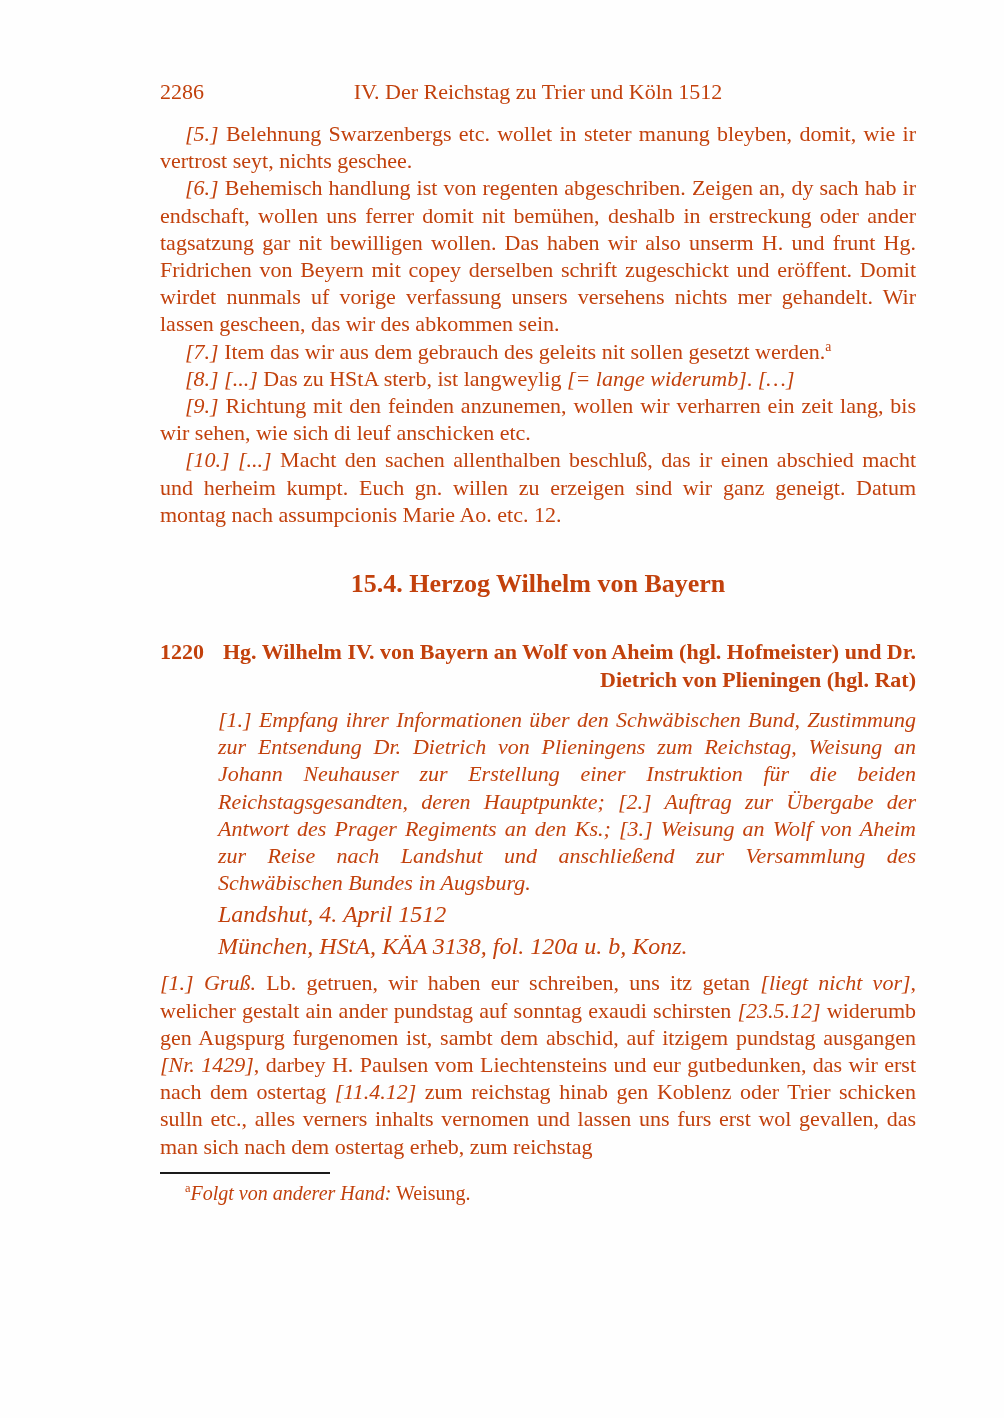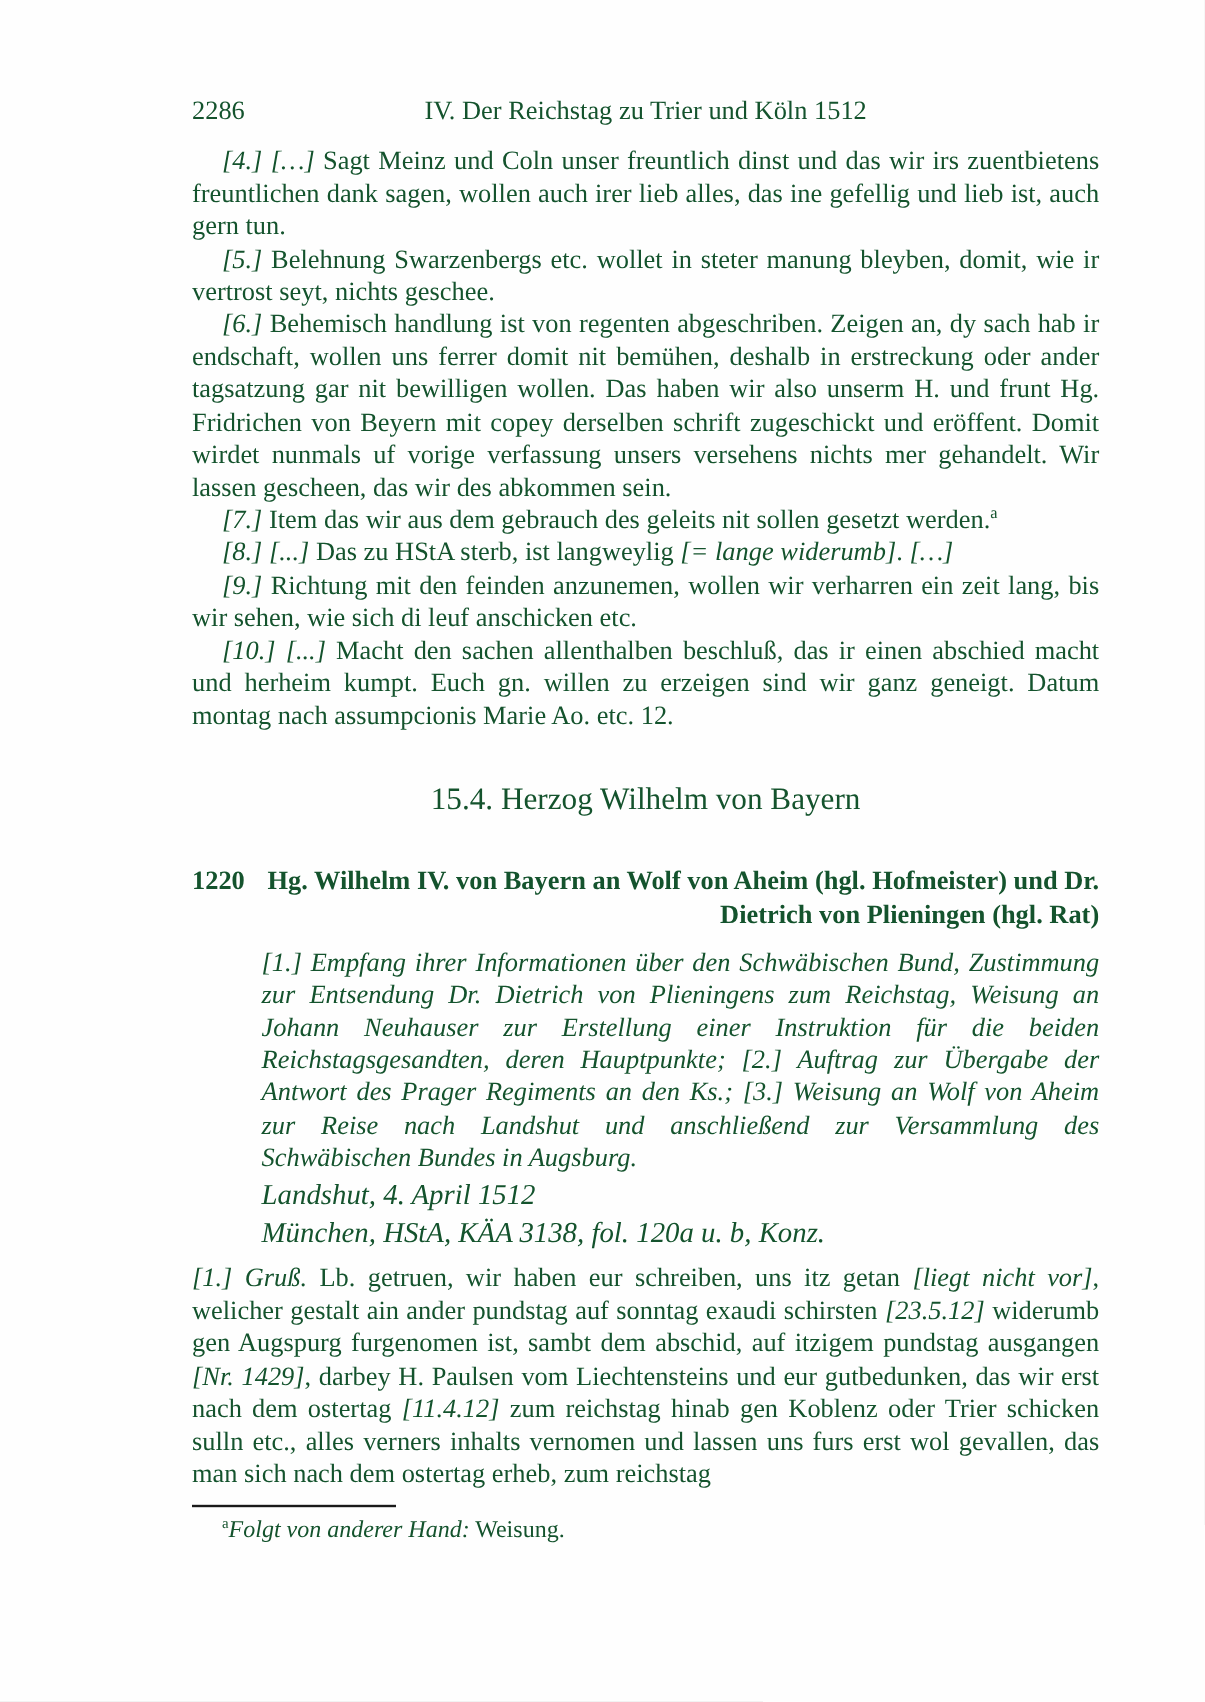--- a/index.html
+++ b/index.html
@@ -6,21 +6,21 @@
     margin: 0;
     padding: 0;
     background: #e8e8e8;
   }
   .page {
     position: relative;
     width: 1004px;
     height: 1418px;
     margin: 0 auto;
     background: #fefefe;
-    color: #14532d;
+    color: #c2410c;
     font-family: "Liberation Serif", "DejaVu Serif", serif;
     overflow: hidden;
     box-sizing: border-box;
   }
   .content {
     position: absolute;
     left: 160px;
     top: 78px;
     width: 756px;
   }
@@ -55,21 +55,21 @@
   }
   sup {
     font-size: 0.62em;
     vertical-align: super;
     line-height: 0;
   }
   .section-heading {
     margin: 40px 0 38px 0;
     text-align: center;
     font-size: 26px;
-    font-weight: normal;
+    font-weight: bold;
     line-height: 32px;
   }
   .entry-head {
     display: flex;
     font-weight: bold;
     font-size: 22px;
     line-height: 28px;
   }
   .entry-num {
     flex: 0 0 58px;
@@ -118,21 +118,20 @@
 
 <div class="page">
   <div class="content">
 
     <div class="running-head">
       <span class="page-num">2286</span>
       <span class="running-title">IV. Der Reichstag zu Trier und Köln 1512</span>
     </div>
 
     <div class="body-block">
-        <p class="para"><i>[4.] […] </i><span>Sagt Meinz und Coln unser freuntlich dinst und das wir irs zuentbietens freuntlichen dank sagen, wollen auch irer lieb alles, das ine gefellig und lieb ist, auch gern tun.</span></p>
         <p class="para"><i>[5.] </i><span>Belehnung Swarzenbergs etc. wollet in steter manung bleyben, domit, wie ir vertrost seyt, nichts geschee.</span></p>
         <p class="para"><i>[6.] </i><span>Behemisch handlung ist von regenten abgeschriben. Zeigen an, dy sach hab ir endschaft, wollen uns ferrer domit nit bemühen, deshalb in erstreckung oder ander tagsatzung gar nit bewilligen wollen. Das haben wir also unserm H. und frunt Hg. Fridrichen von Beyern mit copey derselben schrift zugeschickt und eröffent. Domit wirdet nunmals uf vorige verfassung unsers versehens nichts mer gehandelt. Wir lassen gescheen, das wir des abkommen sein.</span></p>
         <p class="para"><i>[7.] </i><span>Item das wir aus dem gebrauch des geleits nit sollen gesetzt werden.</span><sup>a</sup></p>
         <p class="para"><i>[8.] [...] </i><span>Das zu HStA sterb, ist langweylig </span><i>[= lange widerumb]</i><span>. </span><i>[…]</i></p>
         <p class="para"><i>[9.] </i><span>Richtung mit den feinden anzunemen, wollen wir verharren ein zeit lang, bis wir sehen, wie sich di leuf anschicken etc.</span></p>
         <p class="para"><i>[10.] [...] </i><span>Macht den sachen allenthalben beschluß, das ir einen abschied macht und herheim kumpt. Euch gn. willen zu erzeigen sind wir ganz geneigt. Datum montag nach assumpcionis Marie Ao. etc. 12.</span></p>
       </div>
 
     <h2 class="section-heading">15.4. Herzog Wilhelm von Bayern</h2>
 

